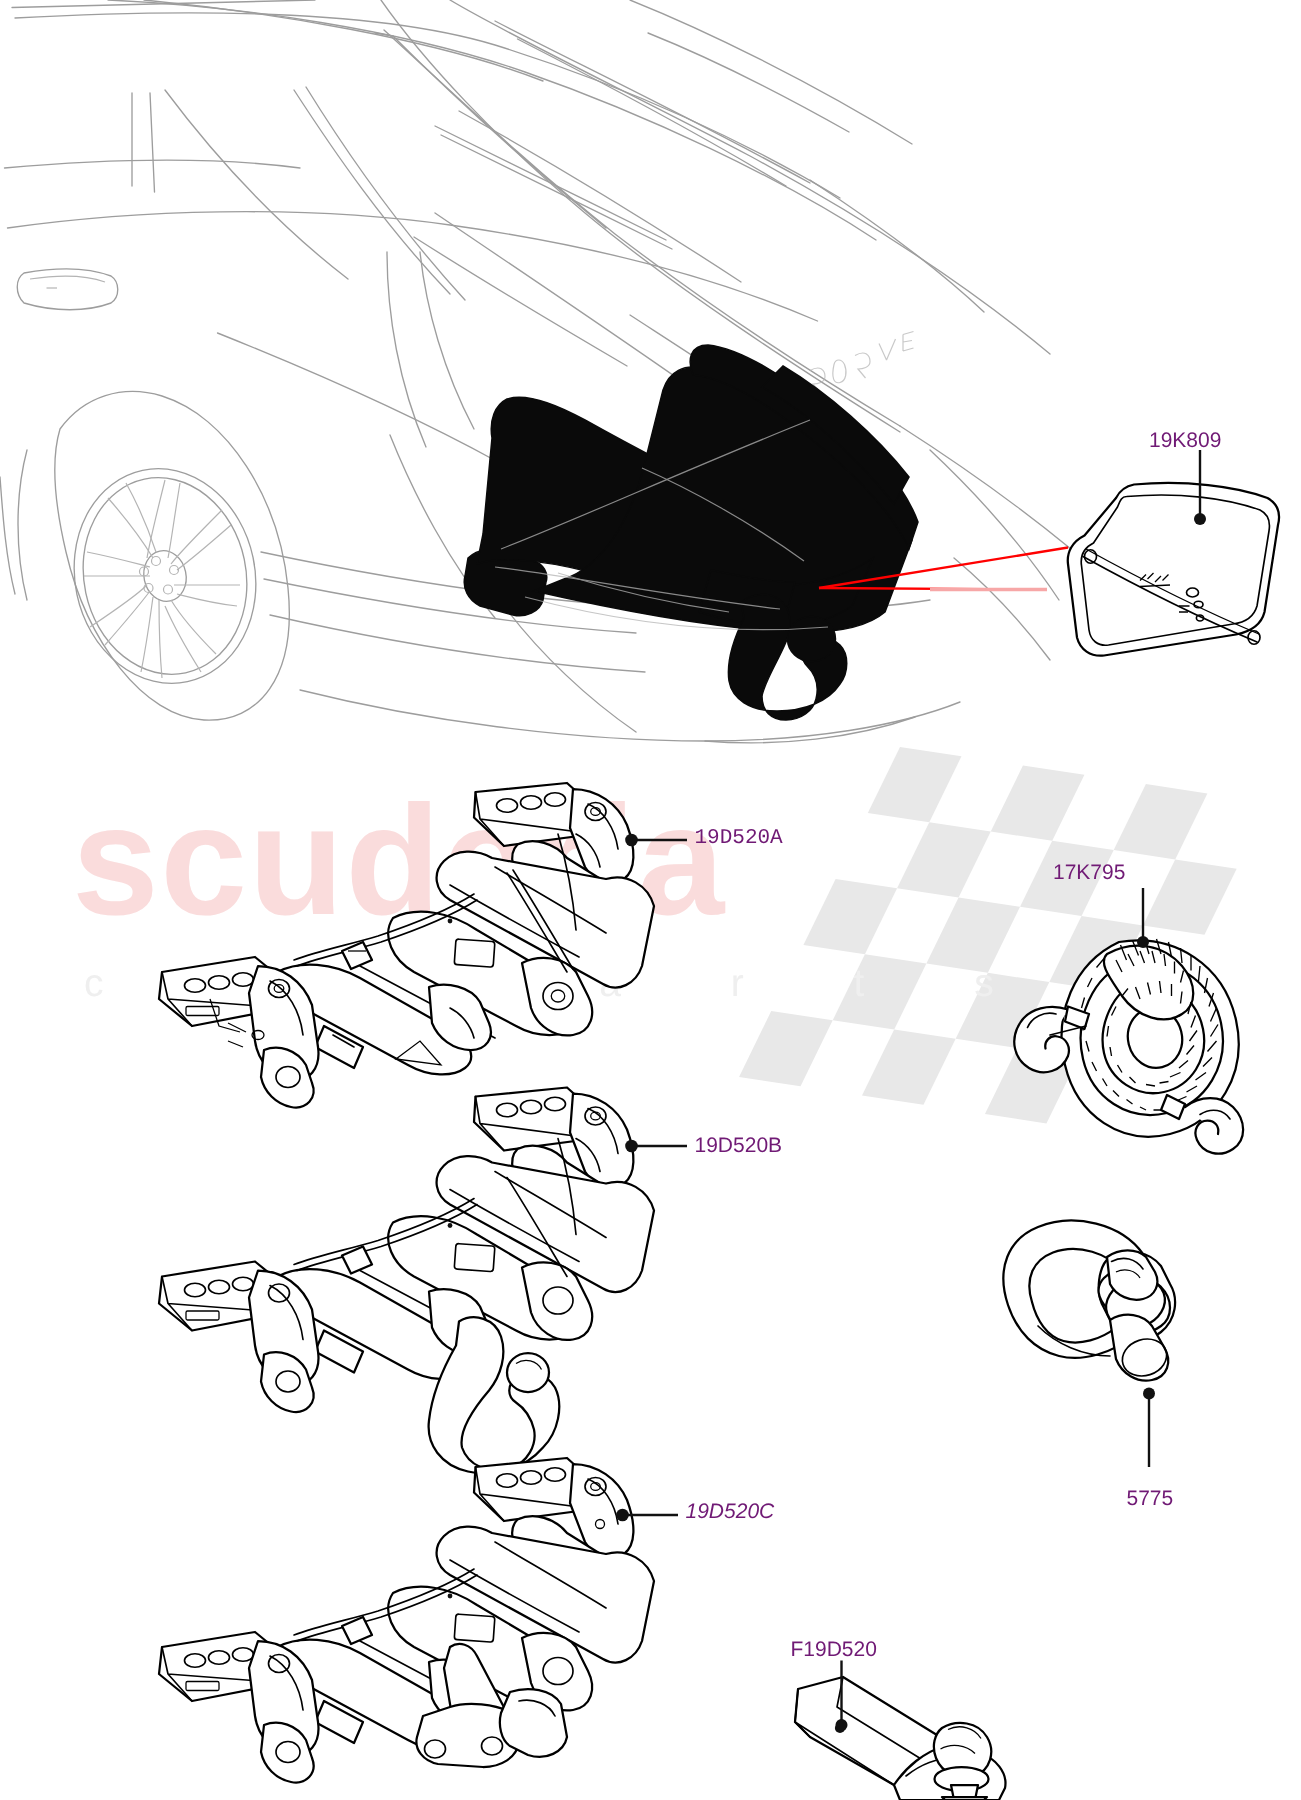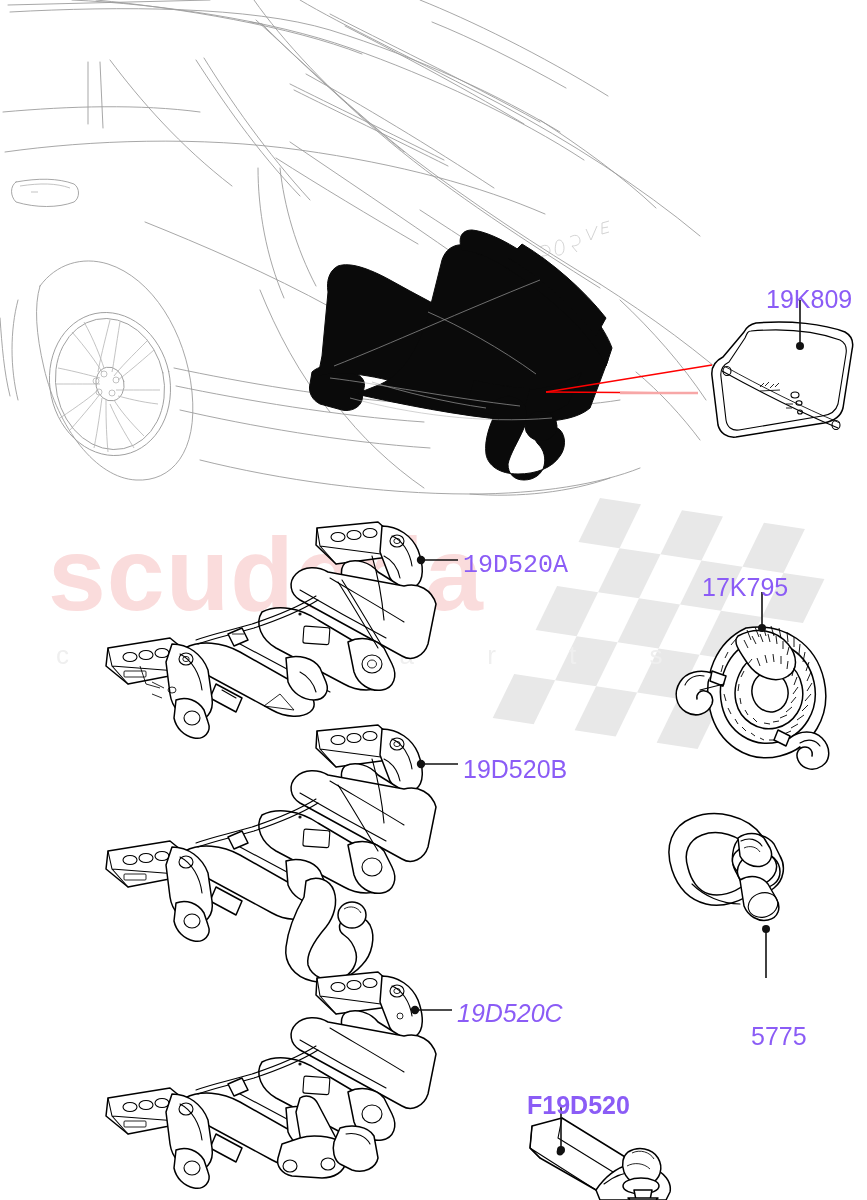--- a/index.html
+++ b/index.html
@@ -6,21 +6,21 @@
   html,body{margin:0;padding:0;background:#ffffff;}
   body{width:867px;height:1200px;position:relative;overflow:hidden;
        font-family:"Liberation Sans","DejaVu Sans",sans-serif;}
   #stage{position:absolute;inset:0;width:867px;height:1200px;}
   svg.layer{position:absolute;left:0;top:0;width:867px;height:1200px;overflow:visible;}
   .wm-text{position:absolute;pointer-events:none;user-select:none;}
   .wm-scuderia{left:48px;top:522px;font-size:104px;font-weight:bold;color:#fadcdc;
       letter-spacing:1px;line-height:1;font-family:"Liberation Sans",sans-serif;}
   .wm-carparts{left:56px;top:640px;font-size:26px;color:#efefef;letter-spacing:33px;
       font-family:"Liberation Sans",sans-serif;}
-  .lbl{position:absolute;color:#8b5cf6;font-size:25px;font-family:"Liberation Sans",sans-serif;
+  .lbl{position:absolute;color:#701a75;font-size:14px;font-family:"Liberation Sans",sans-serif;
       white-space:nowrap;}
   .carline{fill:none;stroke:#9d9d9d;stroke-width:0.9;stroke-linecap:round;stroke-linejoin:round;}
   .carline2{fill:none;stroke:#b4b4b4;stroke-width:0.8;}
   .part{fill:#ffffff;stroke:#000000;stroke-width:1.5;stroke-linejoin:round;stroke-linecap:round;}
   .partthin{fill:none;stroke:#000000;stroke-width:1.1;stroke-linejoin:round;stroke-linecap:round;}
   .partfine{fill:none;stroke:#000000;stroke-width:0.85;}
   .solidblk{fill:#0a0a0a;stroke:#0a0a0a;stroke-width:1;}
   .leader{fill:none;stroke:#111111;stroke-width:1.6;}
   .dot{fill:#111111;}
   .redline{fill:none;stroke:#ff0000;stroke-width:1.6;}
@@ -555,17 +555,17 @@
     <g>
       <path class="leader" d="M561,1107 L561,1148"></path>
       <circle class="dot" cx="561" cy="1150" r="4"></circle>
     </g>
   </svg>
 
   <div class="lbl" style="left:766px;top:285px;">19K809</div>
   <div class="lbl" style="left:463px;top:551px;font-family:Liberation Mono, monospace;">19D520A</div>
   <div class="lbl" style="left:702px;top:573px;">17K795</div>
   <div class="lbl" style="left:463px;top:755px;">19D520B</div>
-  <div class="lbl" style="left:751px;top:990px;margin-top:32px;">5775</div>
+  <div class="lbl" style="left:751px;top:990px;">5775</div>
   <div class="lbl" style="left:457px;top:999px;font-style:italic;">19D520C</div>
-  <div class="lbl" style="left:527px;top:1091px;font-weight:bold;">F19D520</div>
+  <div class="lbl" style="left:527px;top:1091px;">F19D520</div>
 
 </div>
 
 </body></html>

